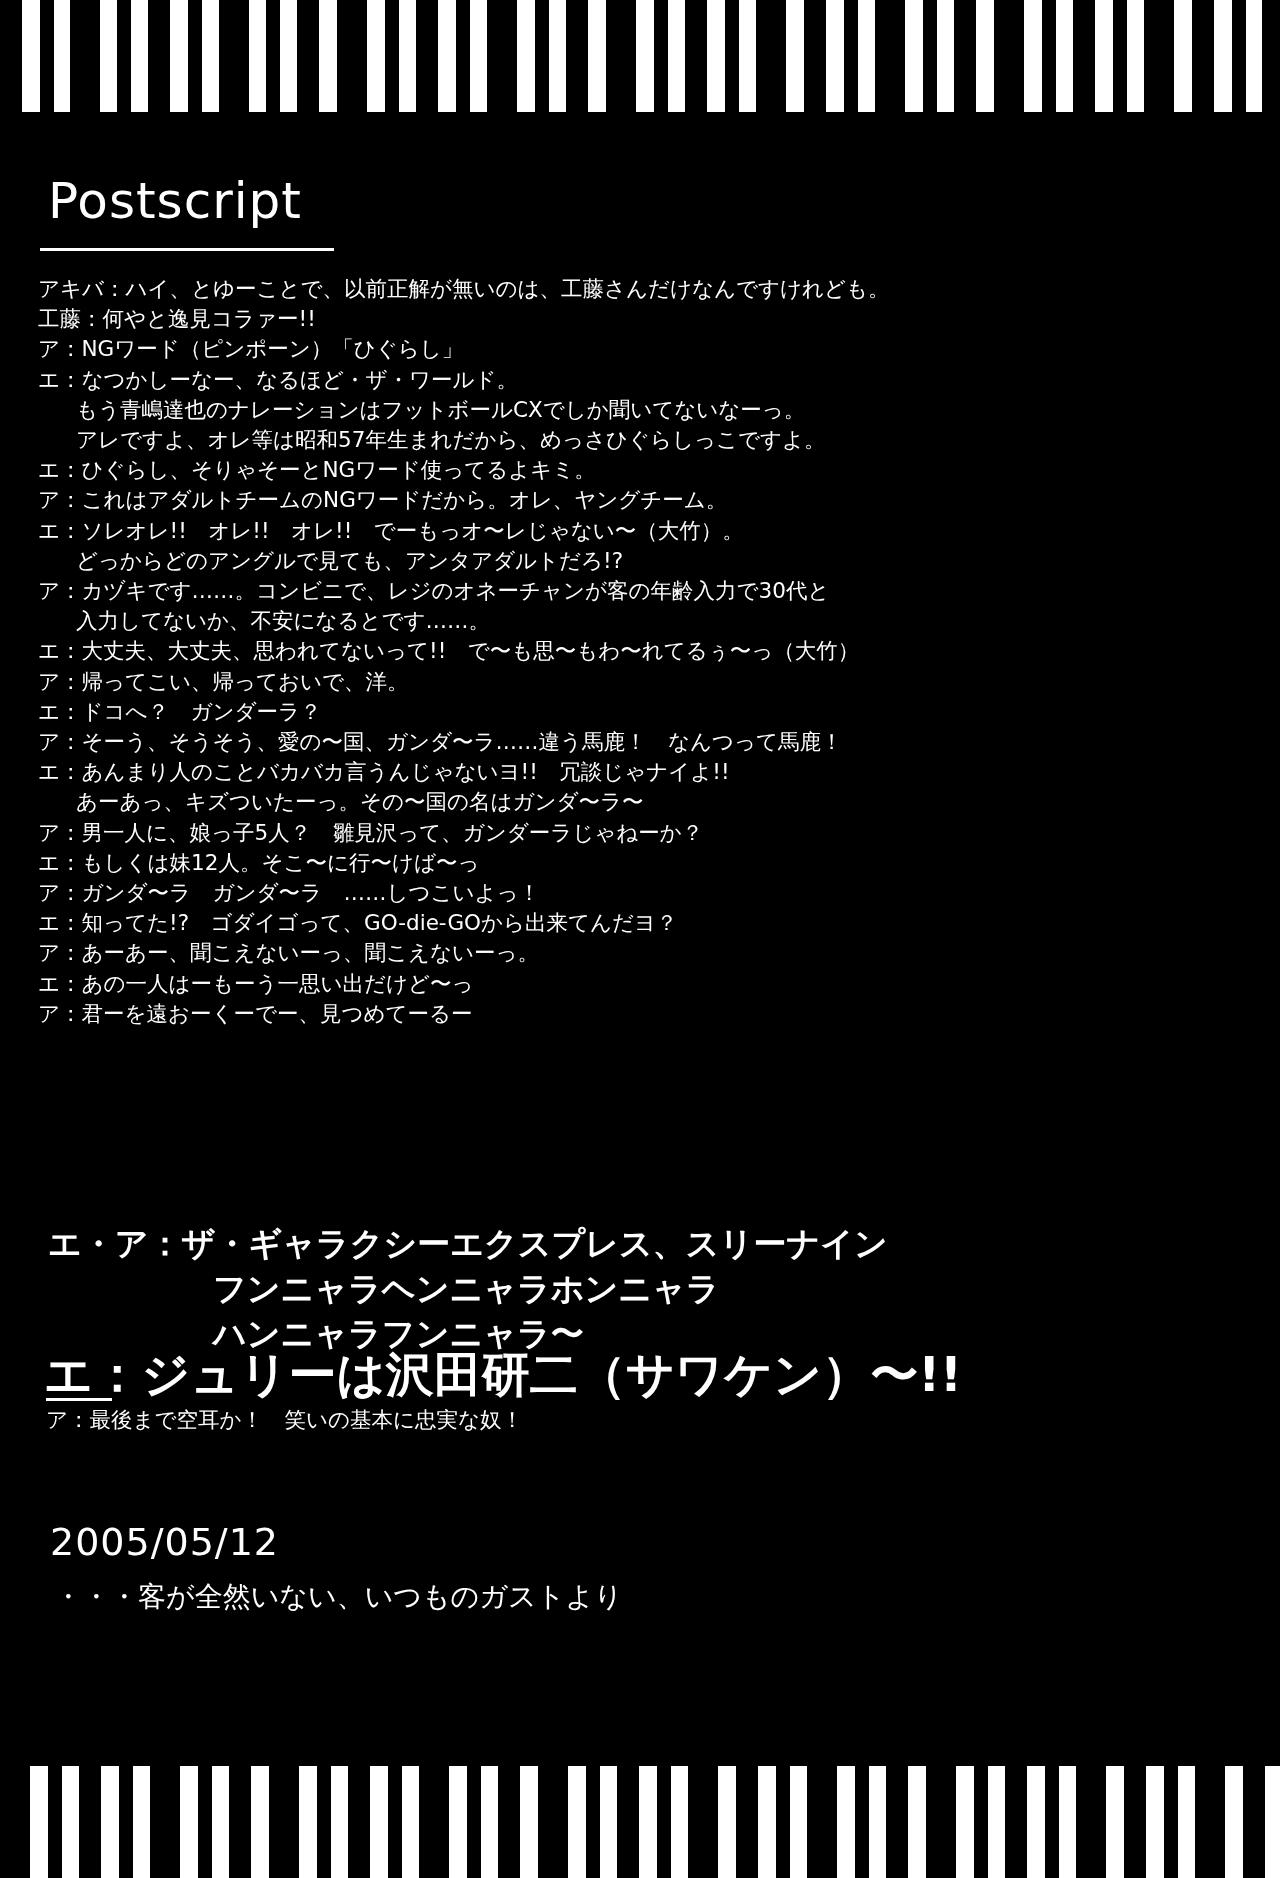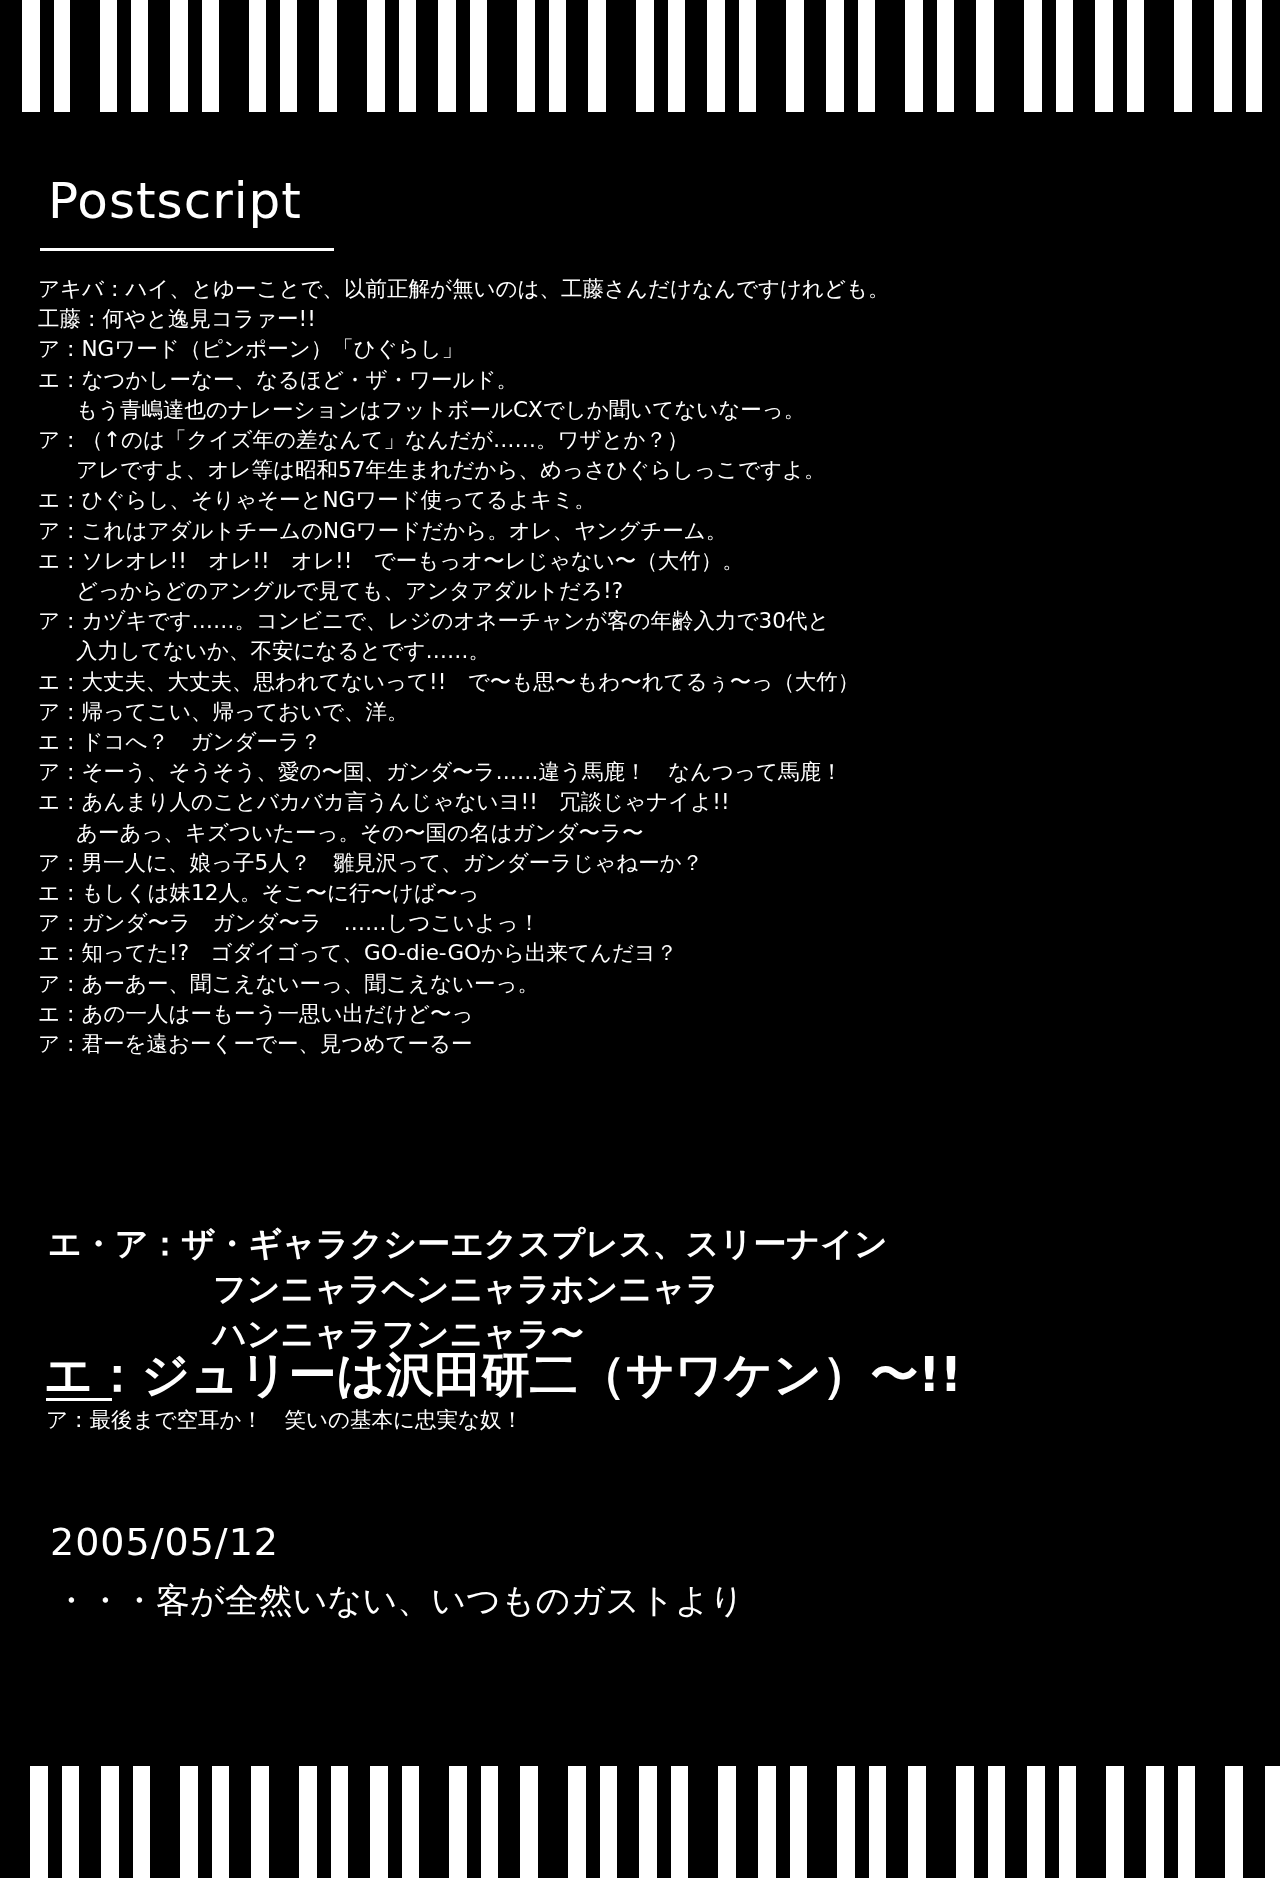--- a/index.html
+++ b/index.html
@@ -131,21 +131,21 @@
     left: 50px;
     top: 1520px;
     font-size: 38px;
     font-family: "DejaVu Sans", sans-serif;
     letter-spacing: 1px;
   }
   .footer-note {
     position: absolute;
     left: 54px;
     top: 1578px;
-    font-size: 34px;
+    font-size: 28px;
     white-space: pre;
     font-family: "DejaVu Sans", "Liberation Sans", sans-serif;
   }
 </style>
 </head>
 <body>
 
 <div class="page">
 
   <div class="barcode barcode-top">
@@ -189,21 +189,20 @@
     <h1 class="title">Postscript</h1>
     <div class="title-rule"></div>
   </div>
 
   <div class="dialogue">
       <div class="line">アキバ：ハイ、とゆーことで、以前正解が無いのは、工藤さんだけなんですけれども。</div>
       <div class="line">工藤：何やと逸見コラァー!!</div>
       <div class="line">ア：NGワード（ピンポーン）「ひぐらし」</div>
       <div class="line">エ：なつかしーなー、なるほど・ザ・ワールド。</div>
       <div class="line indent">もう青嶋達也のナレーションはフットボールCXでしか聞いてないなーっ。</div>
-      <div class="line">ア：（↑のは「クイズ年の差なんて」なんだが……。ワザとか？）</div>
       <div class="line indent">アレですよ、オレ等は昭和57年生まれだから、めっさひぐらしっこですよ。</div>
       <div class="line">エ：ひぐらし、そりゃそーとNGワード使ってるよキミ。</div>
       <div class="line">ア：これはアダルトチームのNGワードだから。オレ、ヤングチーム。</div>
       <div class="line">エ：ソレオレ!!　オレ!!　オレ!!　でーもっオ〜レじゃない〜（大竹）。</div>
       <div class="line indent">どっからどのアングルで見ても、アンタアダルトだろ!?</div>
       <div class="line">ア：カヅキです……。コンビニで、レジのオネーチャンが客の年齢入力で30代と</div>
       <div class="line indent">入力してないか、不安になるとです……。</div>
       <div class="line">エ：大丈夫、大丈夫、思われてないって!!　で〜も思〜もわ〜れてるぅ〜っ（大竹）</div>
       <div class="line">ア：帰ってこい、帰っておいで、洋。</div>
       <div class="line">エ：ドコへ？　ガンダーラ？</div>

